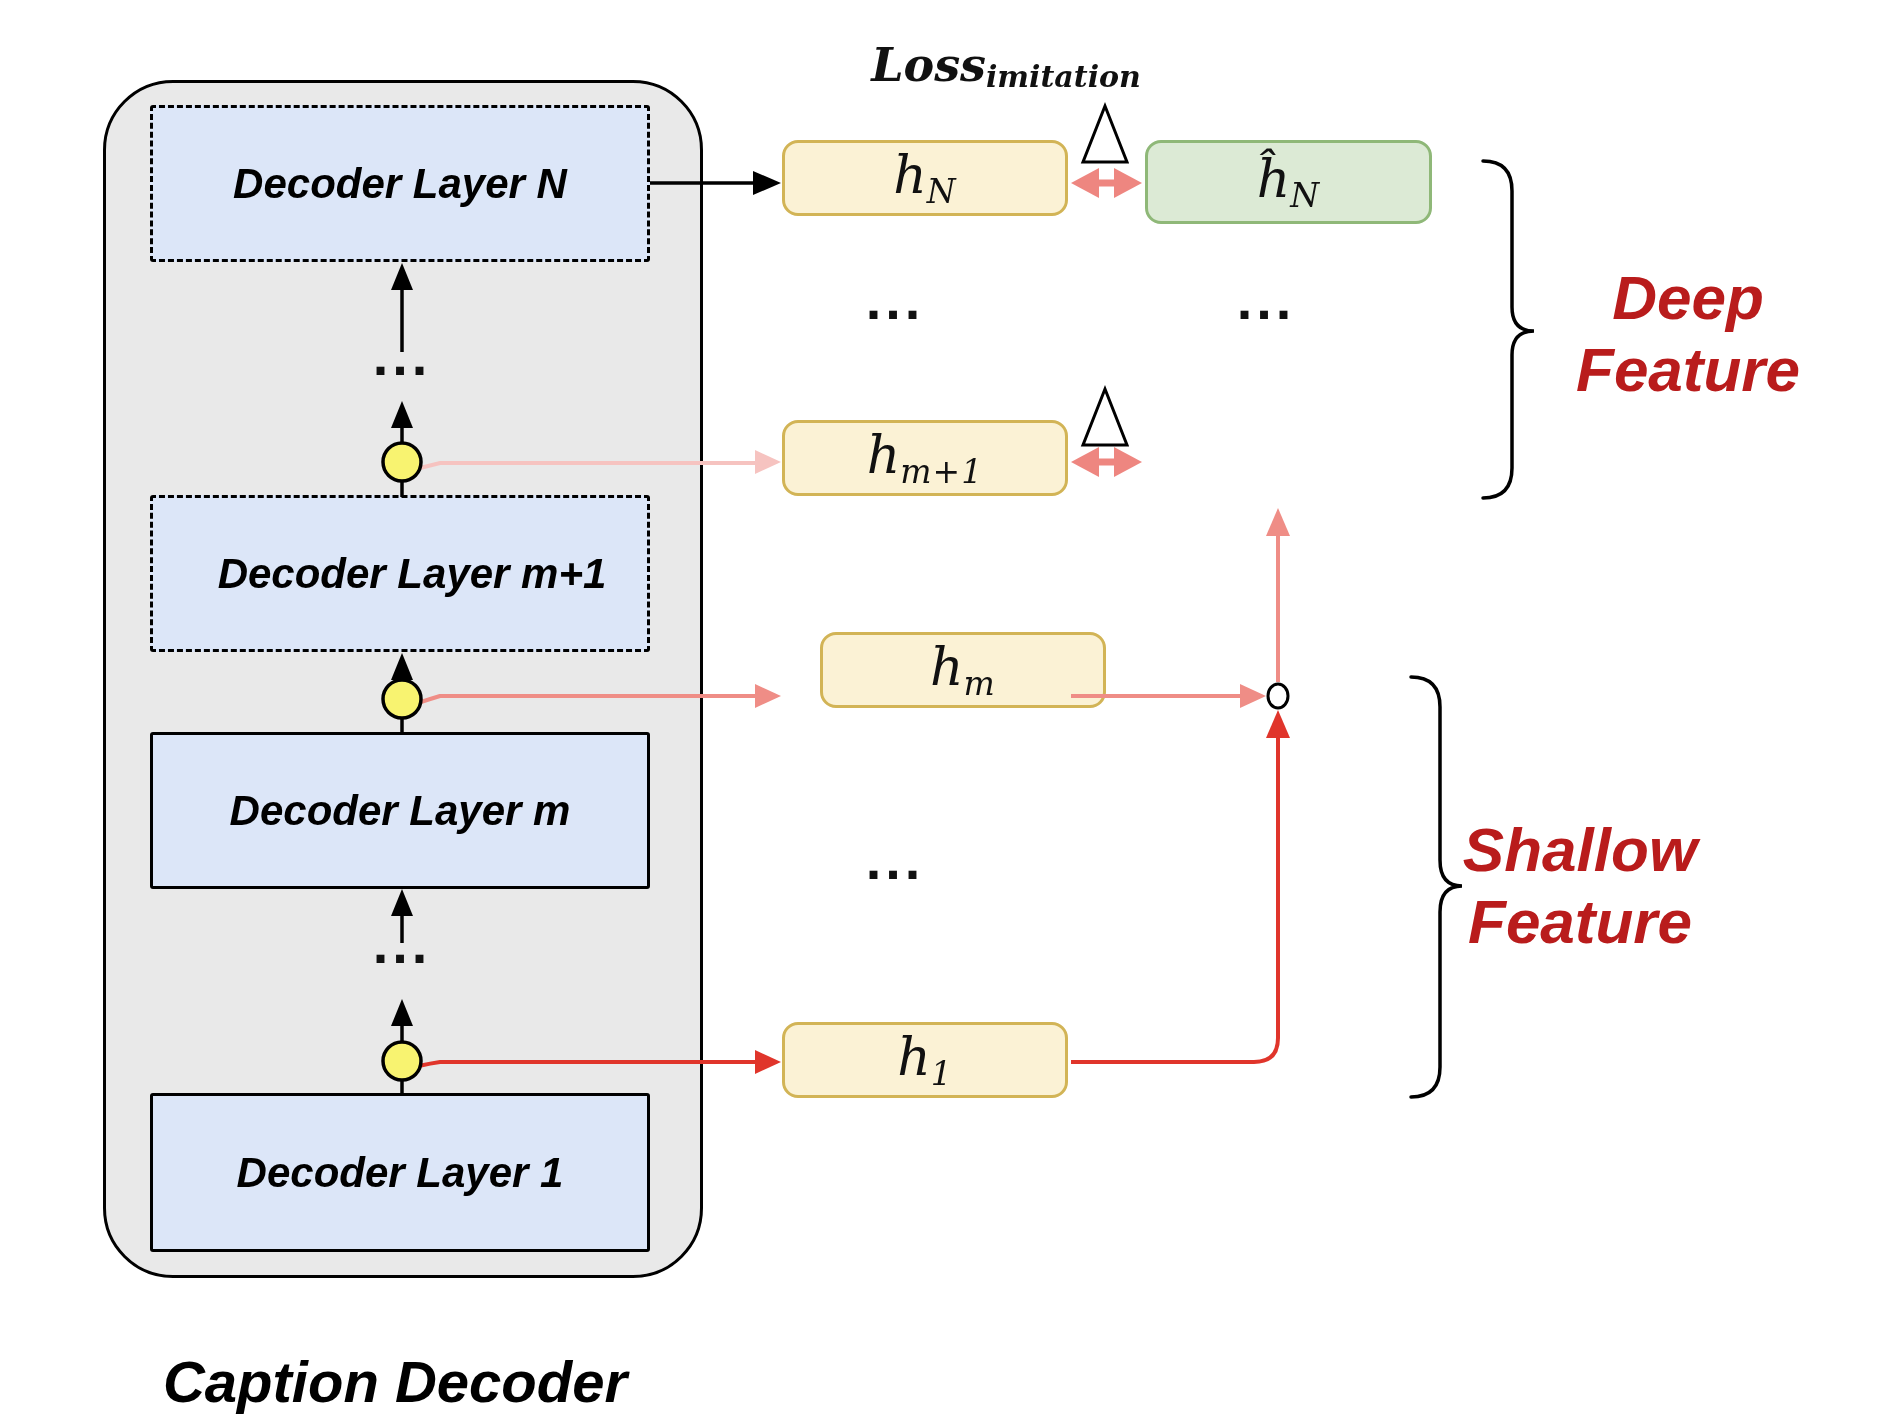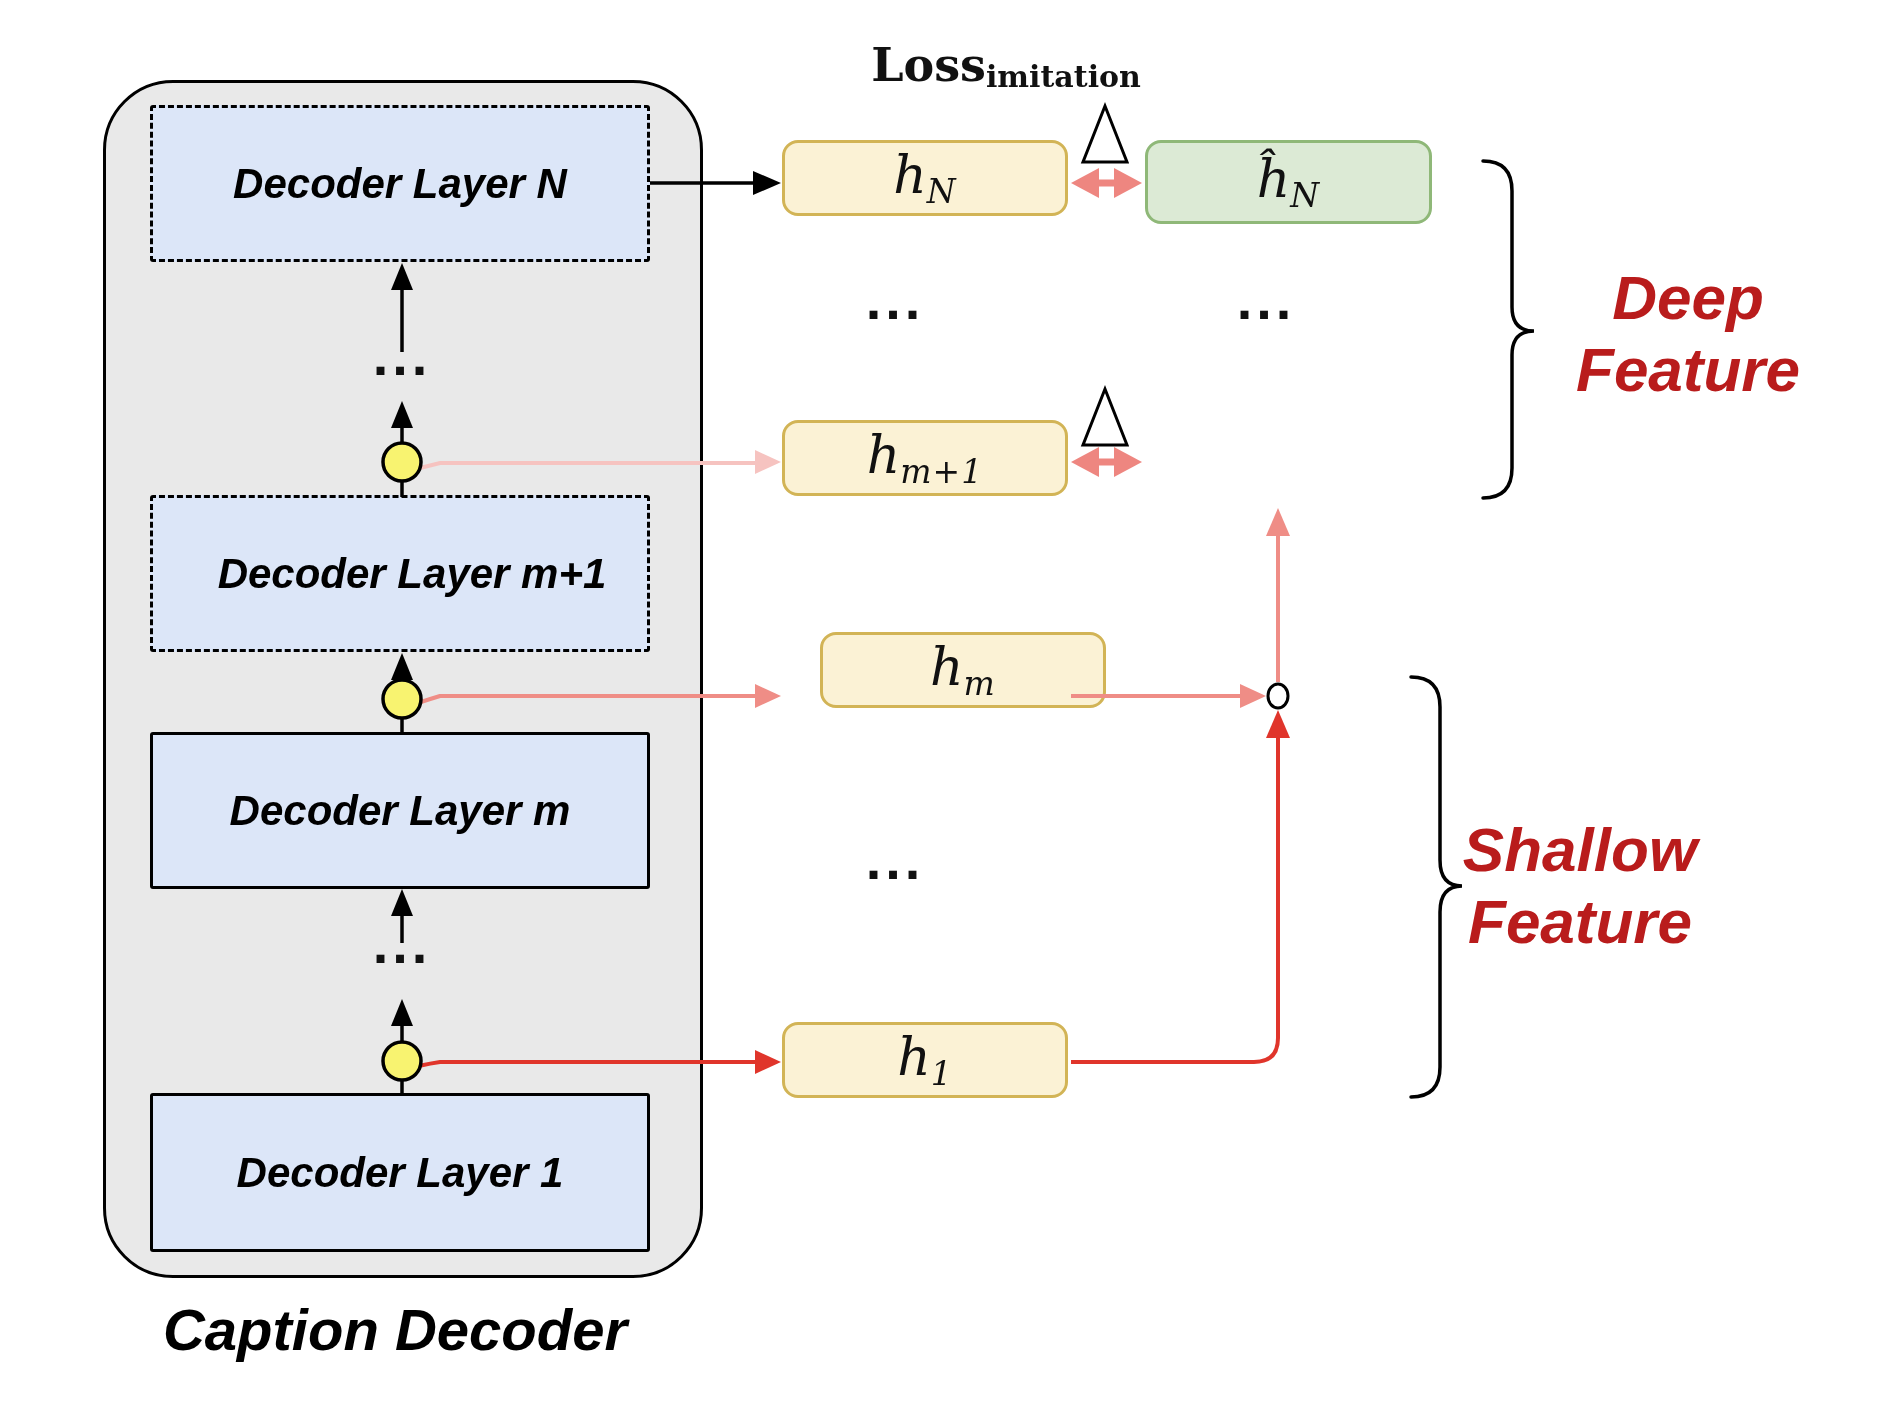--- a/index.html
+++ b/index.html
@@ -8,34 +8,34 @@
   .abs{position:absolute;}
 
   
   .decoder-container{left:103px;top:80px;width:600px;height:1198px;background:#E9E9E9;
     border:3px solid #000;border-radius:70px;box-sizing:border-box;}
   .layer-box{left:150px;width:500px;background:#DCE6F8;border:3px solid #000;border-radius:3px;
     box-sizing:border-box;display:flex;align-items:center;justify-content:center;}
   .layer-box.dashed{border-style:dashed;}
   .layer-label{font-size:42px;font-weight:bold;font-style:italic;color:#000;white-space:nowrap;}
 
-  .caption-label{left:145px;top:1296px;width:500px;text-align:center;font-size:58px;
+  .caption-label{left:145px;top:1348px;width:500px;text-align:center;font-size:58px;
     font-weight:bold;font-style:italic;color:#000;white-space:nowrap;}
 
   
   .feat-box{width:286px;height:76px;border-radius:16px;box-sizing:border-box;
     display:flex;align-items:center;justify-content:center;}
   .hidden-box{left:782px;background:#FBF2D5;border:3px solid #D2B456;}
   .target-box{left:1145px;width:287px;background:#DCEAD5;border:3px solid #8FB878;}
   .math{font-family:"DejaVu Serif",serif;font-style:italic;font-size:52px;color:#111;line-height:1;}
   .math .msub{font-size:33px;vertical-align:-10px;letter-spacing:1px;}
 
   
   .loss-label{left:856px;top:38px;width:300px;text-align:center;
-    font-family:"DejaVu Serif",serif;font-weight:bold;font-size:46px;color:#111;}
+    font-family:"DejaVu Serif",serif;font-style:italic;font-weight:bold;font-size:46px;color:#111;}
   .loss-label .msub{font-size:30px;vertical-align:-6px;}
 
   
   .group-label{width:320px;text-align:center;font-size:62px;font-weight:bold;font-style:italic;
     color:#b91c1c;line-height:72px;}
   .deep-label{left:1528px;top:262px;}
   .shallow-label{left:1420px;top:814px;}
 
   
   .dots{width:140px;text-align:center;font-size:56px;font-weight:bold;color:#111;

